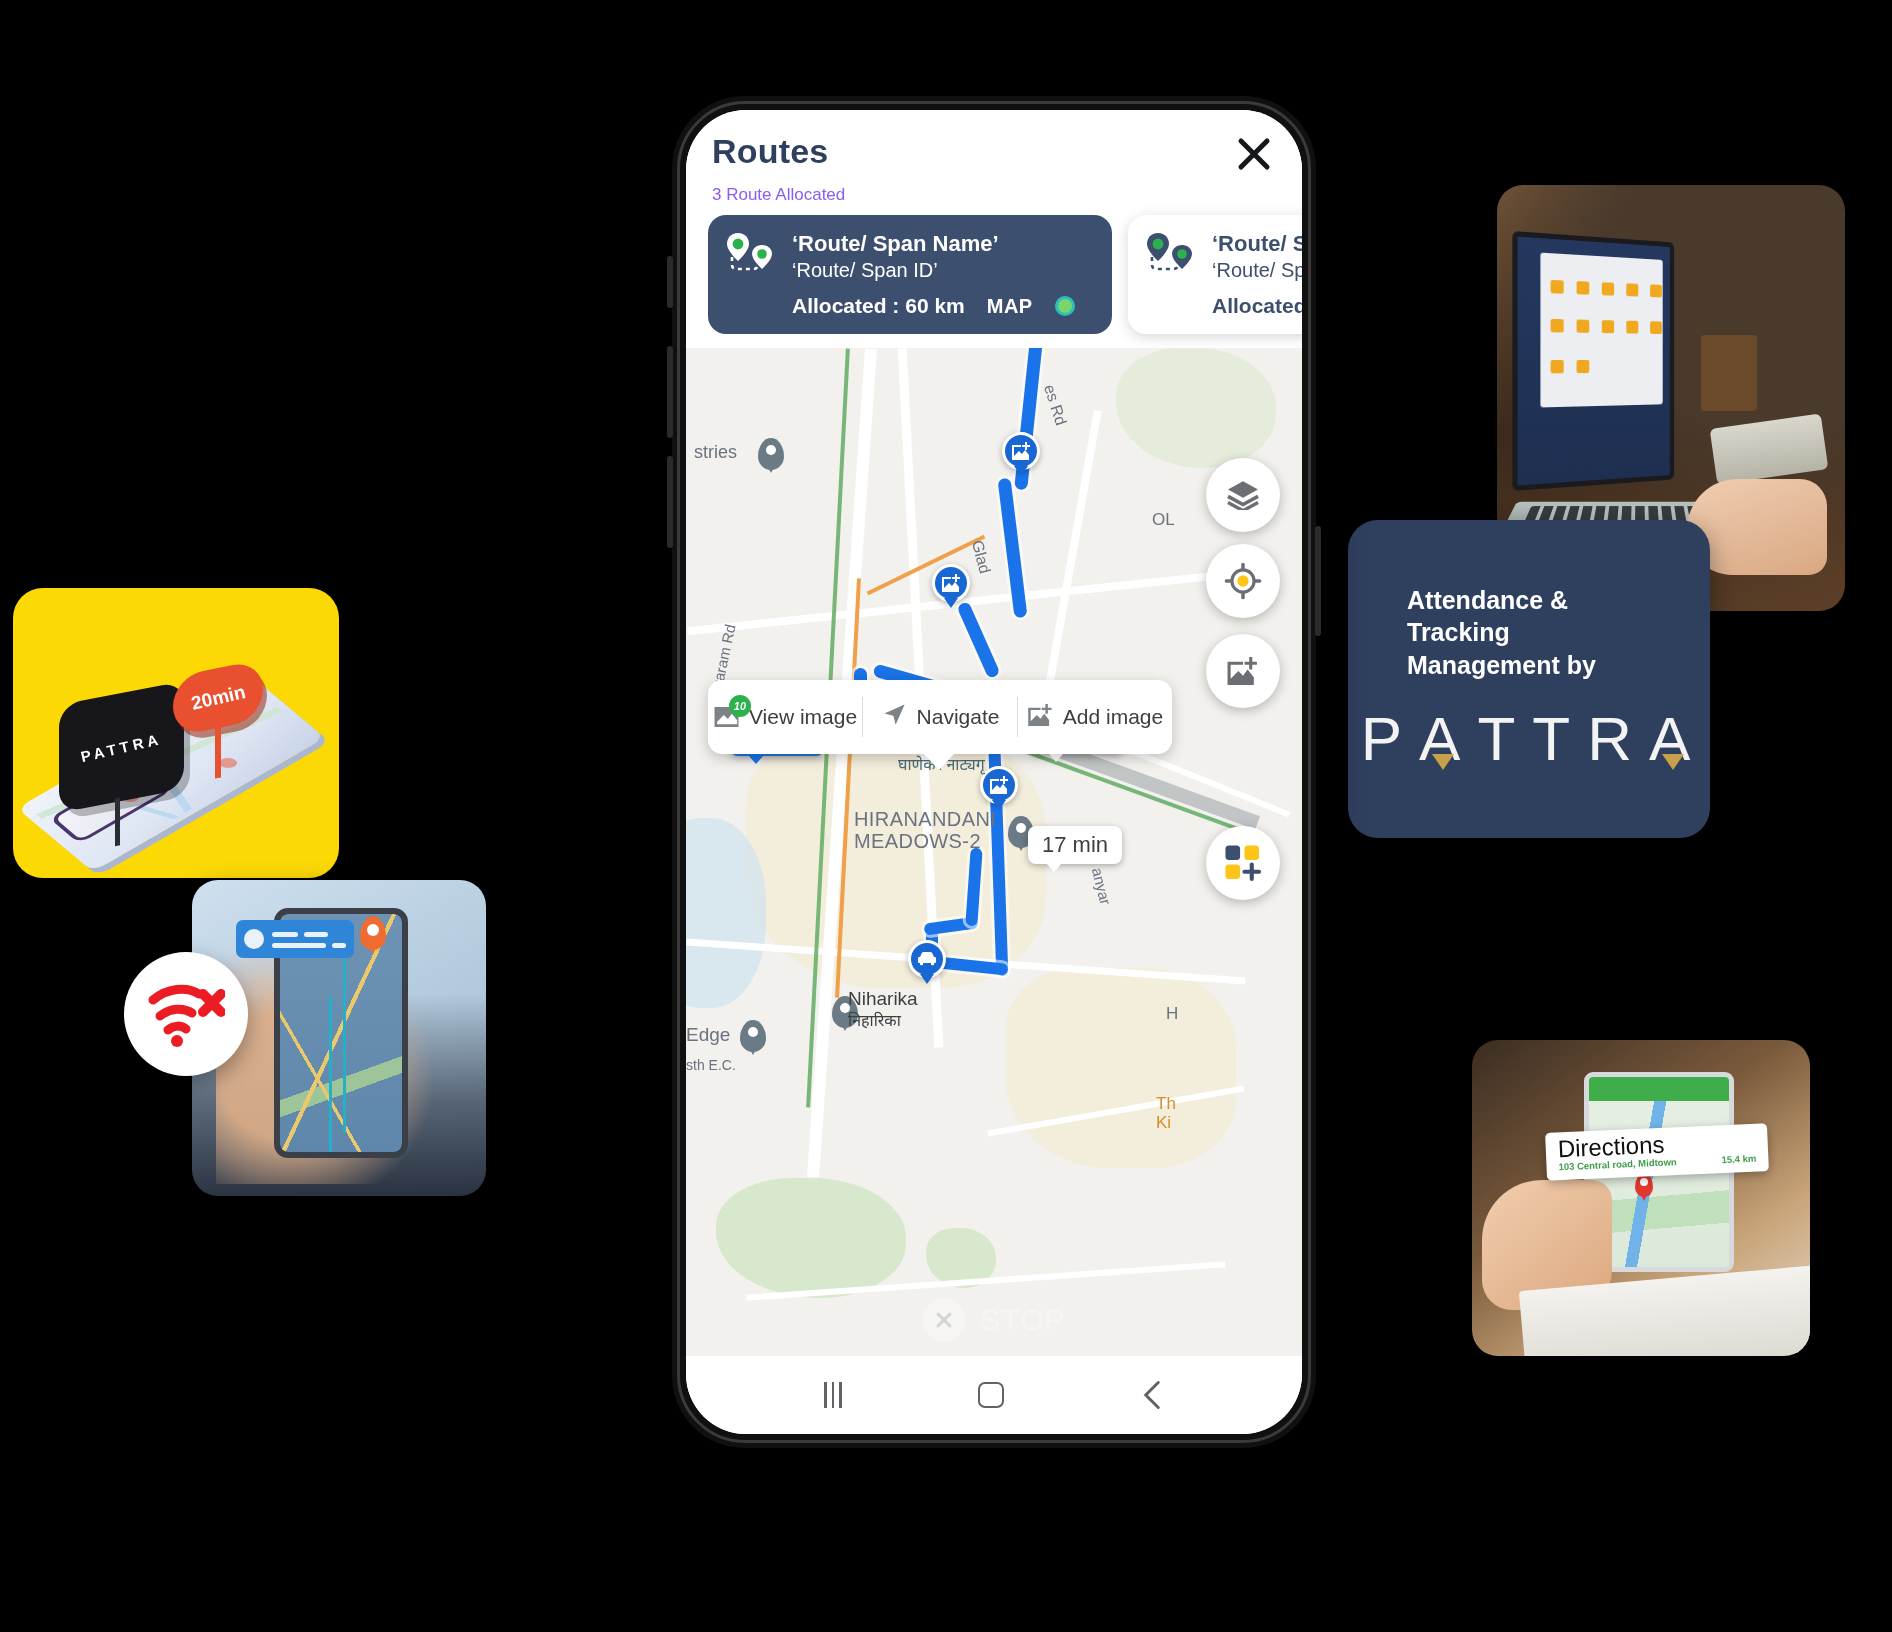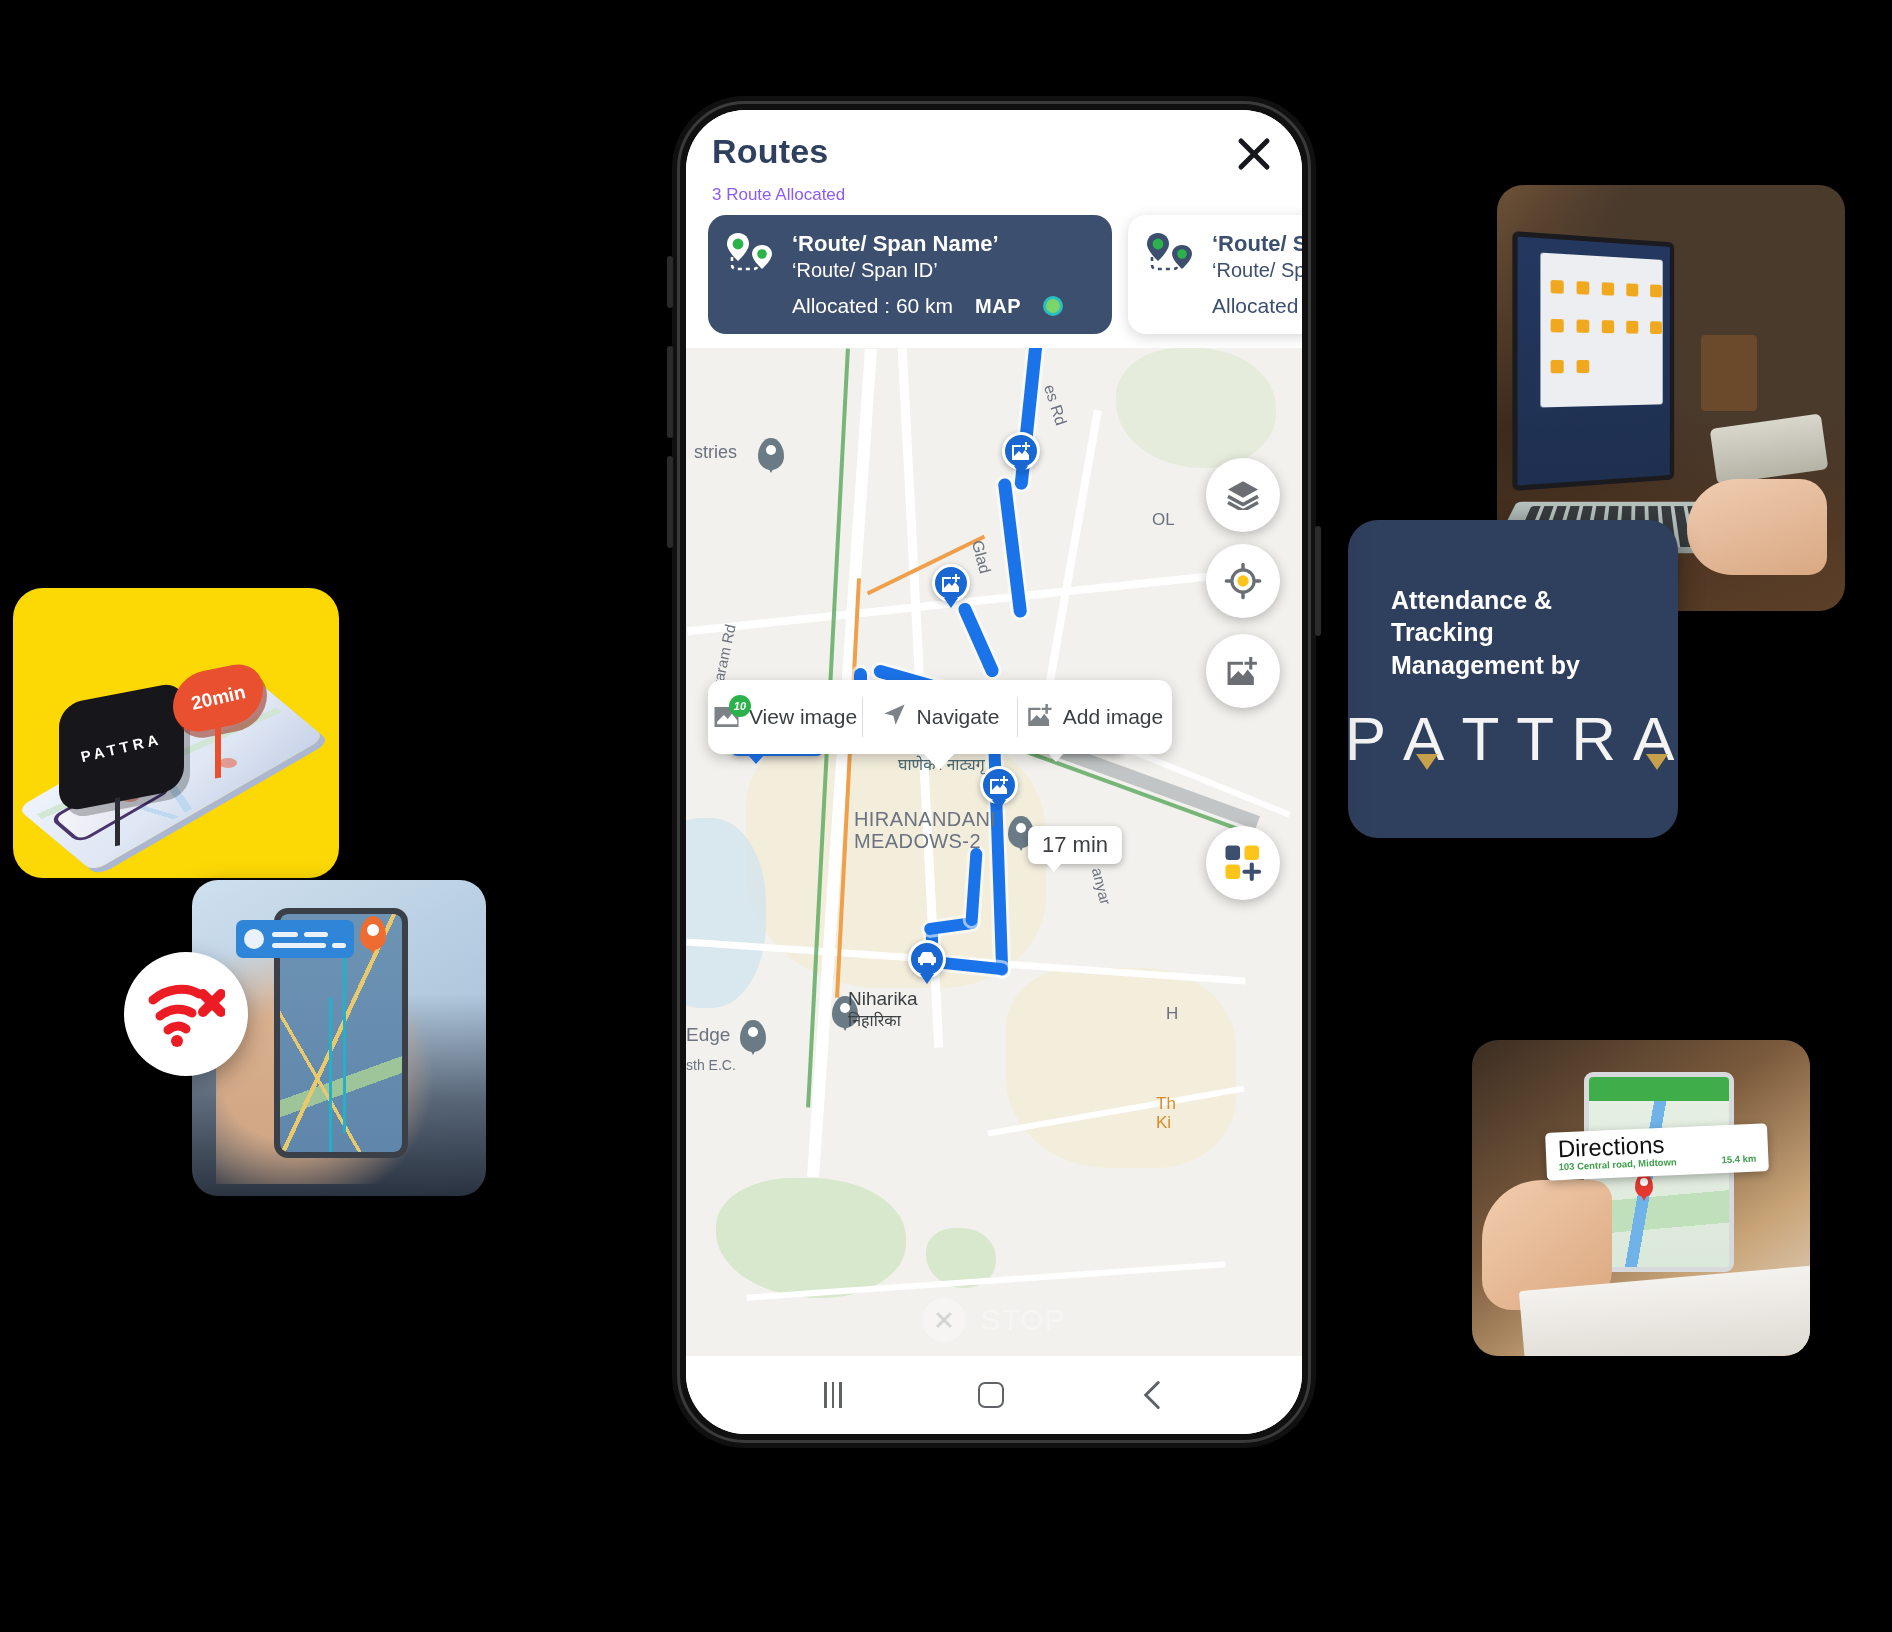--- a/index.html
+++ b/index.html
@@ -171,21 +171,21 @@
     repeating-linear-gradient(0deg,#2b2f33 0 9px, #b8c3c0 9px 13px);
     opacity:.9;border-radius:3px;}
   .lap-hand{position:absolute;right:18px;bottom:36px;width:140px;height:96px;
     background:linear-gradient(160deg,#f0cdb2,#d9a882);border-radius:56px 30px 20px 50px;}
   .lap-calc{position:absolute;right:20px;top:236px;width:112px;height:56px;
     background:linear-gradient(180deg,#d9d6cc,#b5b2a6);border-radius:6px;transform:rotate(-8deg);}
   .lap-pen{position:absolute;left:204px;top:150px;width:56px;height:76px;background:#6b4a2c;border-radius:4px;}
 
   
   #card-pattra{
-    left: 1348px; top: 520px; width: 330px; height: 318px;
+    left: 1348px; top: 520px; width: 362px; height: 318px;
     background:#2F3F5E; border-radius:30px;
     box-shadow:0 8px 26px rgba(0,0,0,.4);
     display:flex;flex-direction:column;align-items:center;justify-content:center;gap:22px;
   }
   #card-pattra .p-title{
     color:#fff;font-size:25px;font-weight:700;line-height:1.3;text-align:left;width:244px;
   }
   .pattra-logo{
     display:flex;align-items:flex-end;gap:10px;color:#f3f3f3;
     font-size:62px;letter-spacing:7px;font-weight:400;
@@ -271,21 +271,21 @@
     flex:0 0 auto;width:404px;border-radius:18px;padding:16px 18px;
     display:flex;gap:14px;align-items:flex-start;
   }
   .route-card.active{background:#3D4F6E;}
   .route-card.inactive{background:#ffffff;box-shadow:0 3px 14px rgba(0,0,0,.16);}
   .rc-icon{flex:0 0 auto;width:52px;height:50px;position:relative;}
   .rc-body{flex:1 1 auto;min-width:0;}
   .rc-name{font-size:22px;font-weight:700;white-space:nowrap;}
   .rc-id{font-size:20px;margin-top:2px;white-space:nowrap;}
   .rc-foot{display:flex;align-items:center;gap:22px;margin-top:12px;white-space:nowrap;}
-  .rc-alloc{font-size:21px;font-weight:400;}
+  .rc-alloc{font-size:21px;font-weight:700;}
   .rc-map{font-size:20px;font-weight:700;letter-spacing:.5px;}
   .rc-dot{width:20px;height:20px;border-radius:50%;background:#7BD66A;border:3px solid #2ABFBF;}
   .route-card.active .rc-name,.route-card.active .rc-id,
   .route-card.active .rc-alloc,.route-card.active .rc-map{color:#fff;}
   .route-card.inactive .rc-name,.route-card.inactive .rc-id,
   .route-card.inactive .rc-alloc,.route-card.inactive .rc-map{color:#3D4F6E;}
 
   
   .map{
     position:relative;flex:1 1 auto;overflow:hidden;

